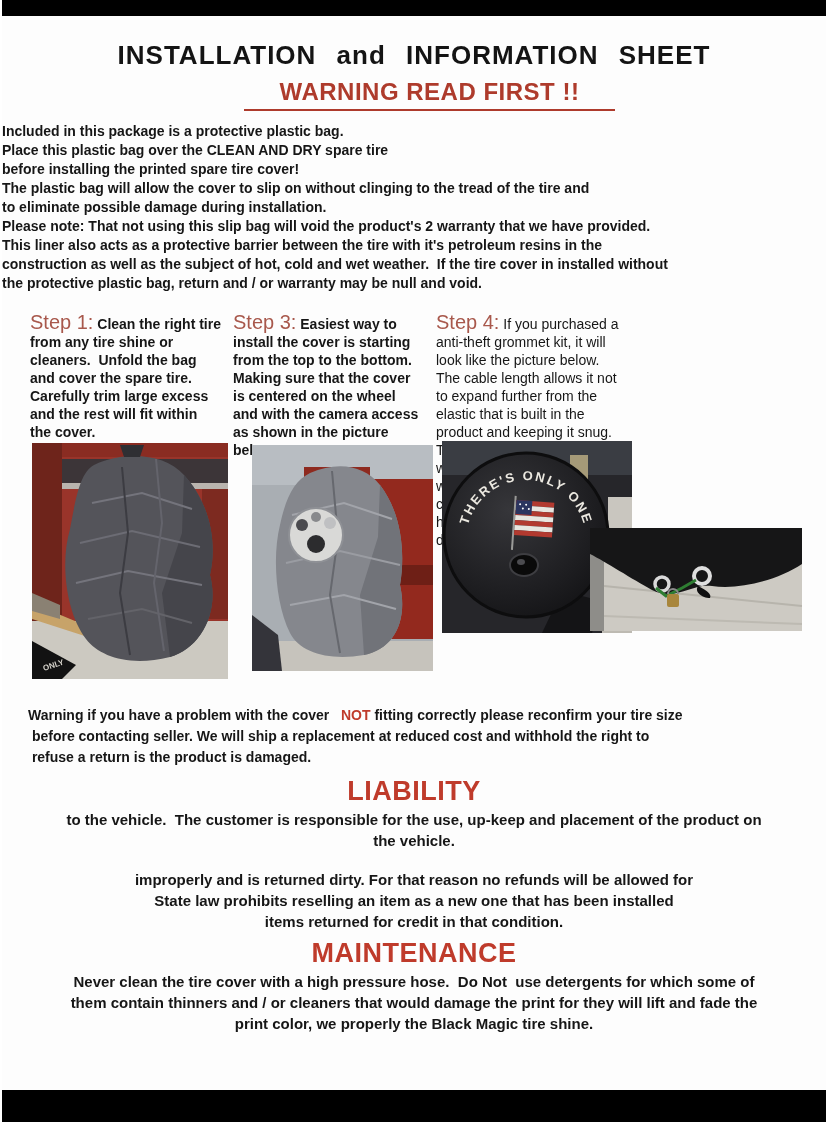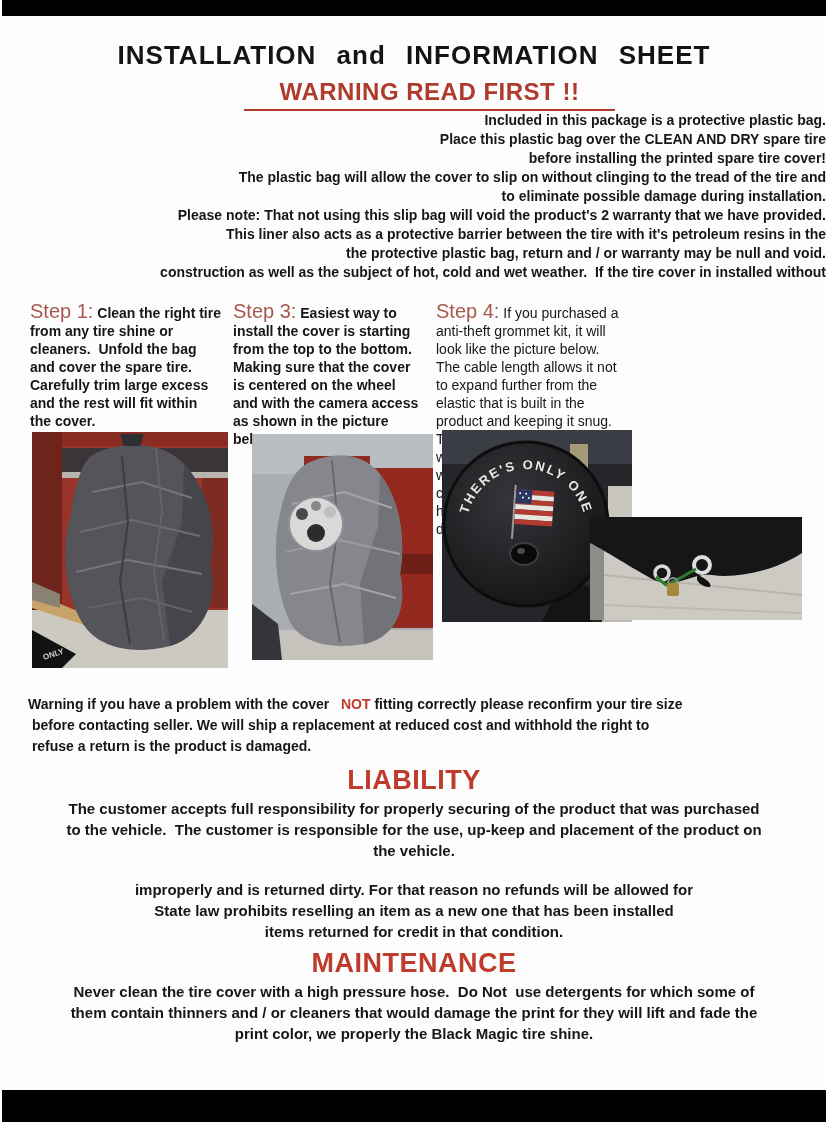--- a/index.html
+++ b/index.html
@@ -26,21 +26,21 @@
   .warn-wrap{text-align:center;margin-top:7px;padding-left:31px;}
   .warn{
     display:inline-block;
     margin:0;
     font-size:24px;font-weight:bold;
     letter-spacing:.5px;
     color:var(--warning-red,#ae3b2c);
     border-bottom:2px solid var(--warning-red,#ae3b2c);
     padding:0 36px 3px 36px;
   }
-  .intro{text-align:right;font-size:14px;font-weight:bold;line-height:19px;}
+  .intro{margin-top:11px;text-align:left;font-size:14px;font-weight:bold;line-height:19px;}
   .lines>div{white-space:pre;}
 
   .steps{
     position:relative;
     margin-top:20px;
     height:392px;
   }
   .stepcols{
     display:flex;
     padding:0 6px 0 28px;
@@ -88,22 +88,22 @@
   </div>
 
   <div class="intro lines">
       <div>Included in this package is a protective plastic bag.</div>
       <div>Place this plastic bag over the CLEAN AND DRY spare tire</div>
       <div>before installing the printed spare tire cover!</div>
       <div>The plastic bag will allow the cover to slip on without clinging to the tread of the tire and</div>
       <div>to eliminate possible damage during installation.</div>
       <div>Please note: That not using this slip bag will void the product's 2 warranty that we have provided.</div>
       <div>This liner also acts as a protective barrier between the tire with it's petroleum resins in the</div>
+      <div>construction as well as the subject of hot, cold and wet weather.  If the tire cover in installed without</div>
       <div>the protective plastic bag, return and / or warranty may be null and void.</div>
-      <div>construction as well as the subject of hot, cold and wet weather.  If the tire cover in installed without</div>
     </div>
 
   <div class="steps">
     <div class="stepcols">
       <p class="step col"><span class="steplabel">Step 1:</span> <span class="w-bold">Clean the right tire from any tire shine or cleaners.  Unfold the bag and cover the spare tire. Carefully trim large excess and the rest will fit within the cover.</span></p>
       <p class="step col"><span class="steplabel">Step 3:</span> <span class="w-bold">Easiest way to install the cover is starting from the top to the bottom. Making sure that the cover is centered on the wheel and with the camera access as shown in the picture below.</span></p>
       <p class="step col"><span class="steplabel">Step 4:</span> <span class="w-norm">If you purchased a anti-theft grommet kit, it will look like the picture below. The cable length allows it not to expand further from the elastic that is built in the product and keeping it snug. This will allow someone not to walk by and take the cover off with ease. If you do not have a cable and lock you can use a heavy duty plastic tie and draw it tight.</span></p>
     </div>
 
     <svg class="photo" style="left:30px;top:130px;" width="196" height="236" viewBox="0 0 196 236" role="img">
@@ -206,21 +206,20 @@
   </div>
 
   <p class="warnnote">
     <span class="line"><span>Warning if you have a problem with the cover   </span><span class="rednot">NOT</span><span> fitting correctly please reconfirm your tire size</span></span><br>
     <span class="line"> before contacting seller. We will ship a replacement at reduced cost and withhold the right to</span><br>
     <span class="line"> refuse a return is the product is damaged.</span>
   </p>
 
   <h2 class="section-h">LIABILITY</h2>
   <div class="para lines">
-      <div>The customer accepts full responsibility for properly securing of the product that was purchased</div>
       <div>to the vehicle.  The customer is responsible for the use, up-keep and placement of the product on</div>
       <div>the vehicle.</div>
     </div>
 
   <div class="para lines gap">
       <div>improperly and is returned dirty. For that reason no refunds will be allowed for</div>
       <div>State law prohibits reselling an item as a new one that has been installed</div>
       <div>items returned for credit in that condition.</div>
     </div>
 

